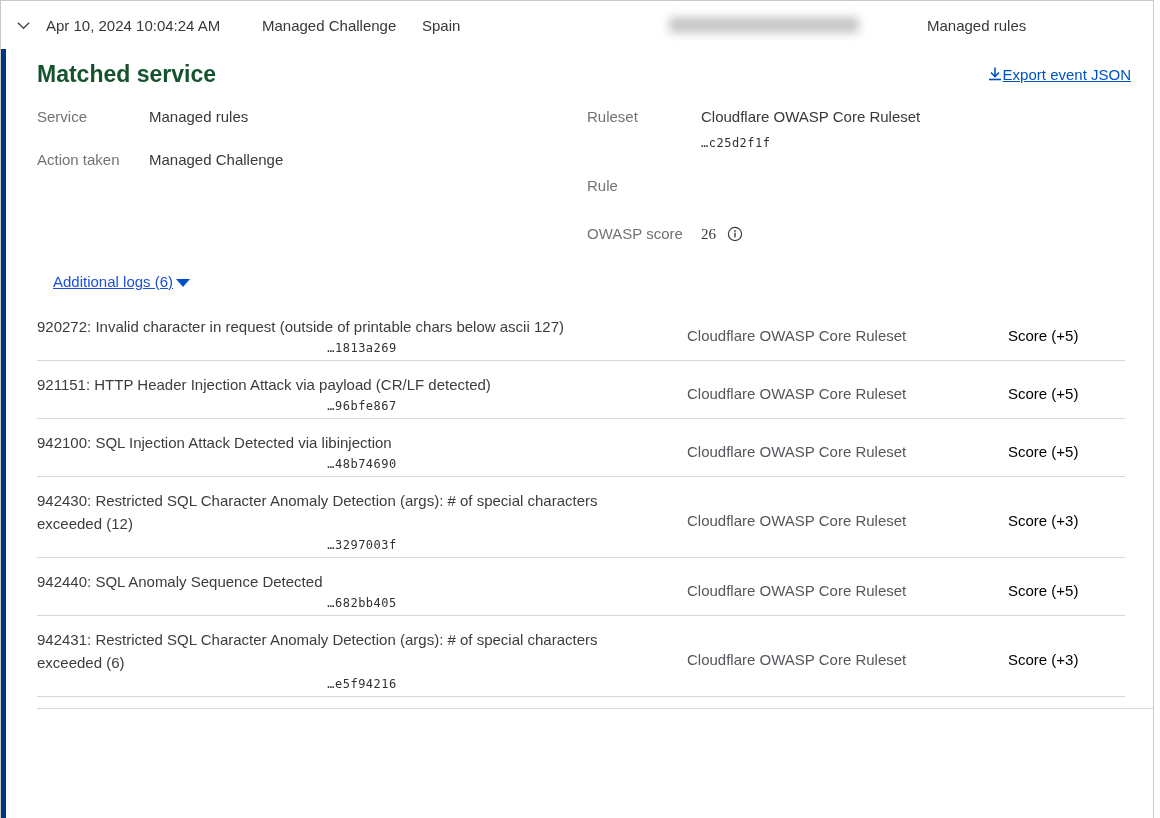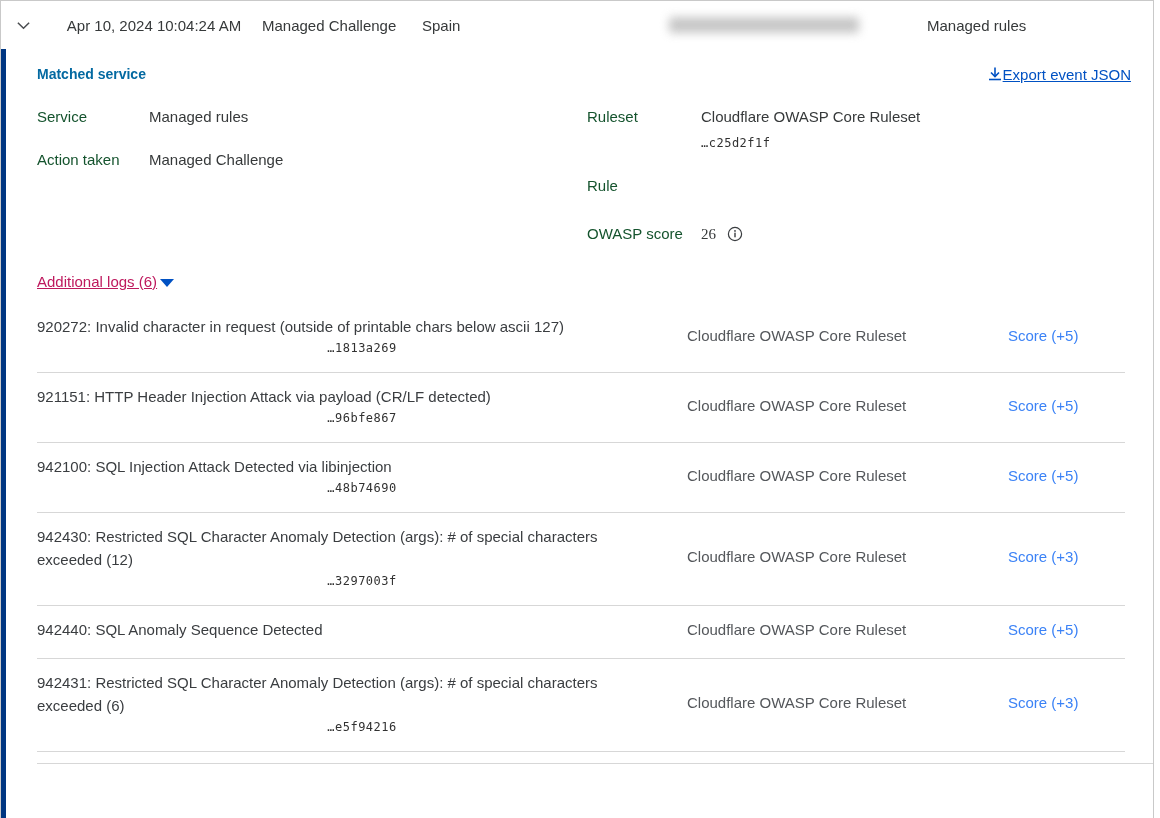--- a/index.html
+++ b/index.html
@@ -24,21 +24,21 @@
     height: 48px;
     display: flex;
     align-items: center;
     padding-left: 13px;
   }
   .chev-btn {
     width: 18px; height: 18px;
     display: flex; align-items: center; justify-content: center;
     cursor: pointer; flex: 0 0 auto;
   }
-  .eh-timestamp { margin-left: 14px; width: 216px; text-align: center; }
+  .eh-timestamp { margin-left: 14px; width: 216px; }
   .eh-action    { width: 160px; }
   .eh-country   { width: 247px; }
   .eh-blur {
     width: 190px; height: 16px;
     background: #b9b9b9;
     border-radius: 3px;
     filter: blur(5px);
     opacity: .8;
     flex: 0 0 auto;
   }
@@ -52,82 +52,82 @@
   }
   .content { padding: 0 0 0 31px; }
 
   .detail-head {
     display: flex;
     align-items: center;
     justify-content: space-between;
     padding: 12px 22px 0 0;
     height: 38px;
   }
-  .detail-title { font-size: 14px; font-weight: 700; color: #0369a1; }
+  .detail-title { font-size: 23px; font-weight: 700; color: #14532d; }
   .export-link {
     display: inline-flex; align-items: center; 
     color: #0051c3; cursor: pointer;
   }
   .export-link .lbl { text-decoration: underline; }
 
   .fields {
     display: flex;
     margin-top: 18px;
   }
   .fields-left { width: 550px; }
   .field-row { display: flex; margin-bottom: 19px; line-height: 24px; }
-  .field-label { width: 112px; color: #14532d; flex: 0 0 auto; }
+  .field-label { width: 112px; color: #737373; flex: 0 0 auto; }
   .fields-right .field-label { width: 114px; }
   .field-value { color: #36393a; max-width: 250px; }
   .mono-id {
     font-family: "DejaVu Sans Mono", monospace;
     font-size: 12px;
     color: #313131;
     margin-top: 2px;
     letter-spacing: .5px;
   }
   .score-row { display: flex; align-items: center; margin-top: 24px; line-height: 24px; }
   .score-row .field-label { width: 114px; }
   .score-val { margin-right: 11px; font-family: Liberation Serif, serif; }
   .info-btn { display: inline-flex; align-items: center; cursor: pointer; }
 
   .logs-link-wrap { margin-top: 27px; }
   .logs-link {
     display: inline-flex; align-items: center;
-    color: #be185d; cursor: pointer;
+    color: #1d4ed8; cursor: pointer; margin-left: 16px;
   }
   .logs-link .lbl { text-decoration: underline; }
   .caret-down {
     width: 0; height: 0;
     border-left: 7px solid transparent;
     border-right: 7px solid transparent;
     border-top: 8px solid #0051c3;
     margin-left: 3px;
     margin-top: 2px;
   }
 
   
   .log-table { margin-top: 13px; width: 1088px; }
   .log-row {
     display: flex;
-    padding: 12px 0 17px 0;
+    padding: 12px 0 5px 0;
     border-bottom: 1px solid #d7d7d7;
   }
   .log-desc { width: 650px; flex: 0 0 auto; }
   .log-desc .desc-text { max-width: 585px; line-height: 23px; color: #3a3d40; }
   .log-desc .mono-id { margin-top: 3px; text-align: center; }
   .log-ruleset {
     width: 321px; flex: 0 0 auto;
     display: flex; align-items: center;
     color: #54575b;
   }
   .log-score {
     flex: 1;
     display: flex; align-items: center;
-    color: #3b82f6;
+    color: #000000;
   }
 
   .next-row-line {
     border-top: 1px solid #d7d7d7;
     margin-top: 11px;
   }
   svg { display: block; }
 </style>
 </head>
 <body>
@@ -246,20 +246,21 @@
             <div class="desc-text">942430: Restricted SQL Character Anomaly Detection (args): # of special characters exceeded (12)</div>
             <div class="mono-id">…3297003f</div>
           </div>
           <div class="log-ruleset">Cloudflare OWASP Core Ruleset</div>
           <div class="log-score">Score (+3)</div>
         </div>
 
         <div class="log-row">
           <div class="log-desc">
             <div class="desc-text">942440: SQL Anomaly Sequence Detected</div>
+            <div class="mono-id">…682bb405</div>
           </div>
           <div class="log-ruleset">Cloudflare OWASP Core Ruleset</div>
           <div class="log-score">Score (+5)</div>
         </div>
 
         <div class="log-row">
           <div class="log-desc">
             <div class="desc-text">942431: Restricted SQL Character Anomaly Detection (args): # of special characters exceeded (6)</div>
             <div class="mono-id">…e5f94216</div>
           </div>

